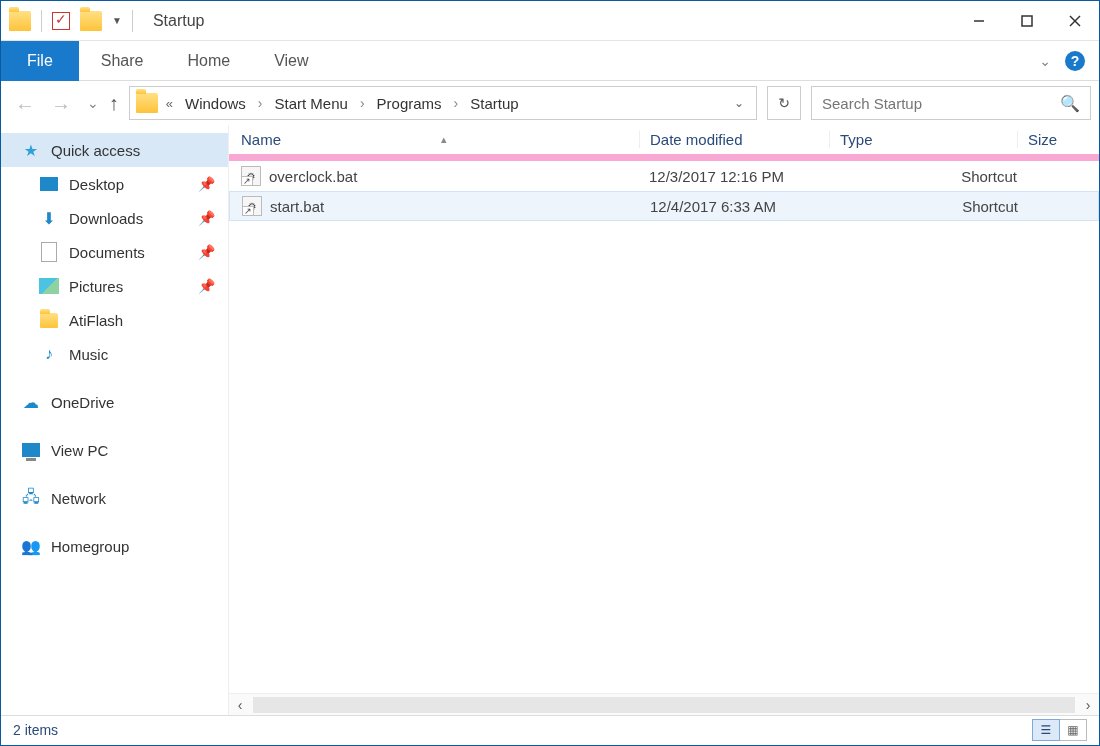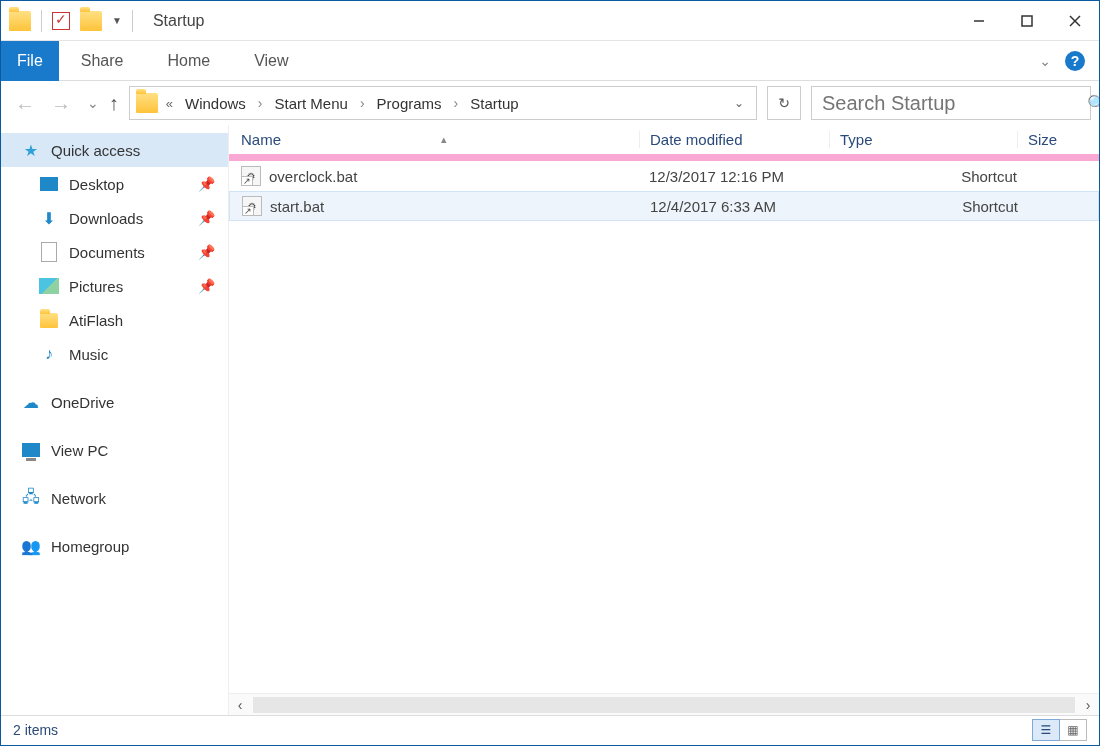--- a/index.html
+++ b/index.html
@@ -42,21 +42,21 @@
 .sep-v { width:1px; height:22px; background:#ccc; }
 .qat-dd { font-size:10px; color:#555; }
 .titlebar .title { margin-left: 12px; font-size: 16px; color:#444; }
 .window-controls { margin-left:auto; display:flex; }
 .wc-btn { width:48px; height:40px; display:flex; align-items:center; justify-content:center; font-size:16px; color:#333; }
 
 .ribbon-tabs {
   display:flex; align-items:center; height:40px; border-bottom:1px solid #ddd;
 }
 .rt-item { padding: 0 22px; height:40px; display:flex; align-items:center; font-size:16px; color:#555; }
-.rt-file  { background:#1979ca; color:#fff; padding:0 16px; }
+.rt-file  { background:#1979ca; color:#fff; padding:0 26px; }
 .ribbon-right { margin-left:auto; display:flex; align-items:center; gap:14px; padding-right:14px;}
 .chev-down { color:#888; font-size:14px; }
 .help-icon { width:20px; height:20px; border-radius:50%; background:#1979ca; color:#fff; display:flex;align-items:center;justify-content:center; font-size:14px; font-weight:bold;}
 
 .navbar {
   display:flex; align-items:center; height:44px; padding:4px 8px; gap:10px;
 }
 .nav-arrows { display:flex; gap:16px; color:#bbb; font-size:20px; padding:0 6px;}
 .nav-up { color:#555; font-size:20px;}
 .addrbar {
@@ -65,21 +65,21 @@
 }
 .addr-folder{ width:22px;height:20px; }
 .addr-chevrons{ color:#666; font-size:13px; padding:0 4px;}
 .crumb{ font-size:15px; color:#333; padding:0 4px;}
 .crumb-sep{ color:#888; padding:0 4px; font-size:14px;}
 .addr-dd{ margin-left:auto; color:#666; font-size:12px; padding:0 6px;}
 .refresh-btn{ width:34px; height:34px; border:1px solid #ccc; display:flex;align-items:center;justify-content:center; color:#555;}
 .searchbox{
   width:280px; height:34px; border:1px solid #ccc; display:flex; align-items:center; padding:0 10px;
 }
-.searchbox input{ flex:1; border:none; outline:none; font-size:20px; color:#666;}
+.searchbox input{ flex:1; border:none; outline:none; font-size:15px; color:#666;}
 .search-icon{ color:#555; font-size:16px;}
 
 .main { display:flex; height: calc(100% - 40px - 40px - 44px - 28px - 2px); }
 .sidebar {
   width:228px; border-right:1px solid #eee; padding-top:8px; overflow:hidden;
 }
 .side-item{
   display:flex; align-items:center; height:34px; padding:0 12px 0 38px; gap:10px; font-size:15px; color:#333; position:relative;
 }
 .side-item.active{ background:#d9e8f7; }

